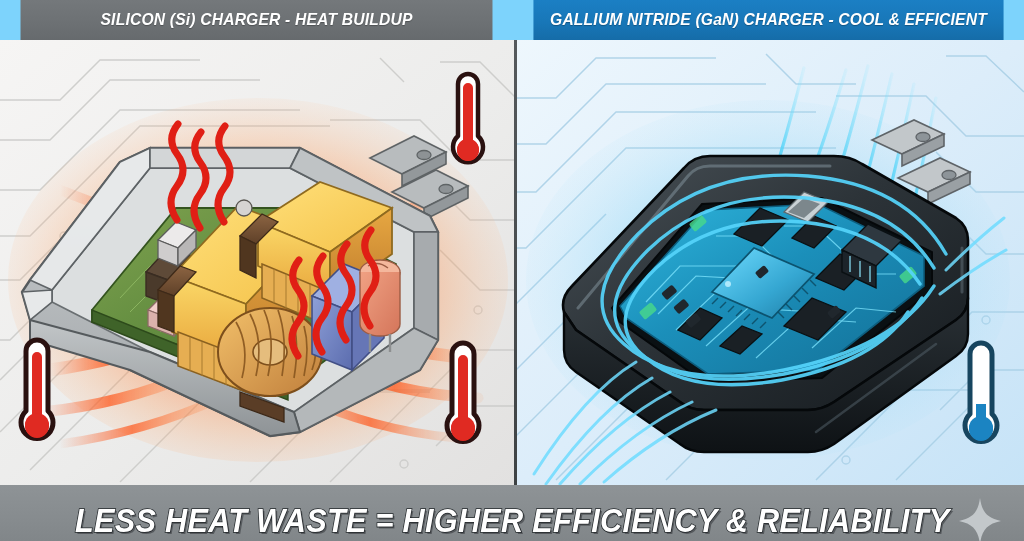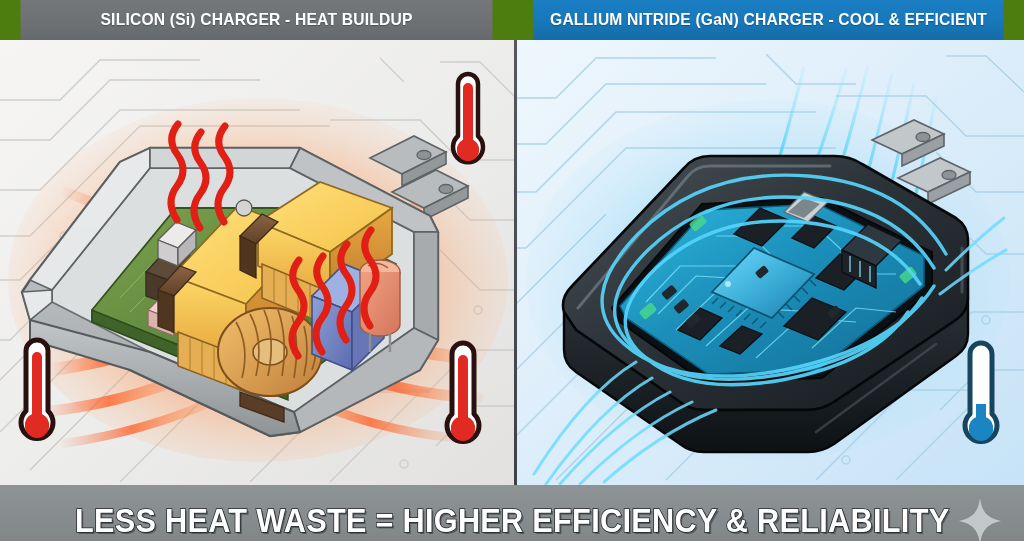--- a/index.html
+++ b/index.html
@@ -3,21 +3,22 @@
 <meta charset="utf-8">
 <title>GaN vs Silicon Charger Infographic</title>
 <style>
   html,body{margin:0;padding:0;background:#222;}
   body{font-family:"Liberation Sans", sans-serif;}
 
   .poster{
     position:relative;
     width:1024px;height:541px;
     overflow:hidden;
-    background:#4d7c0f;
+    background:#7dd3fc;
+    font-style:italic;
   }
 
   
   .header{
     position:absolute;left:0;top:0;width:1024px;height:40px;
     display:flex;
     z-index:40;
   }
   .header-half{
     height:40px;

